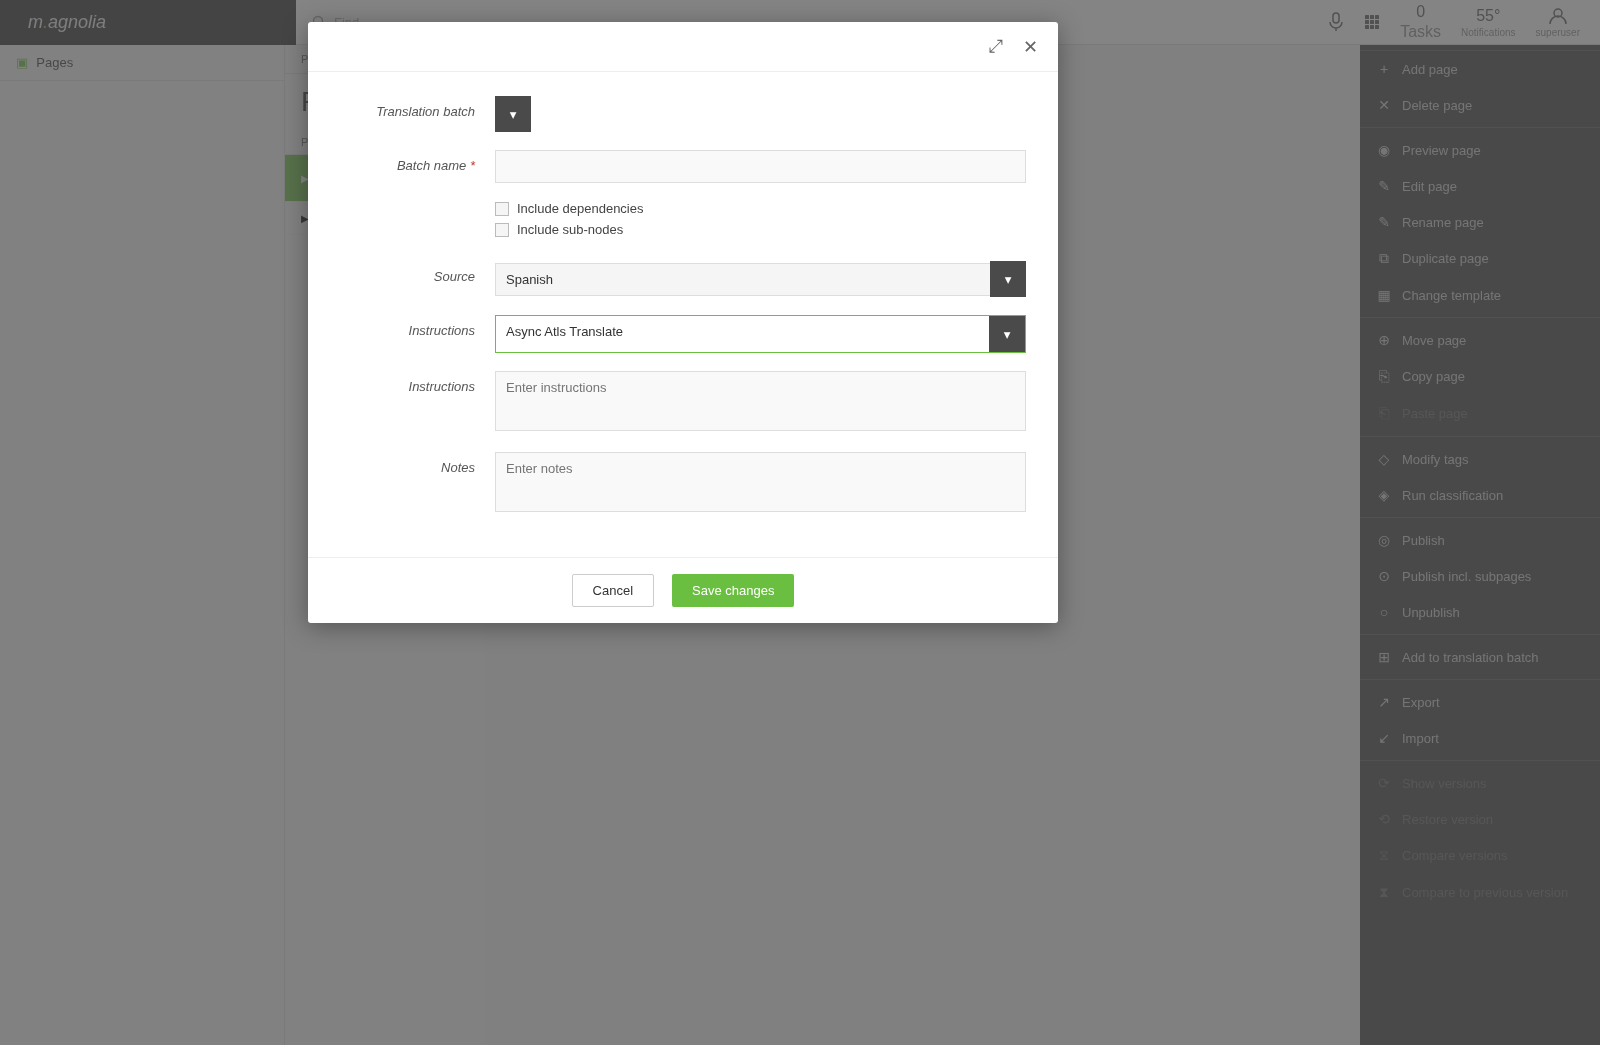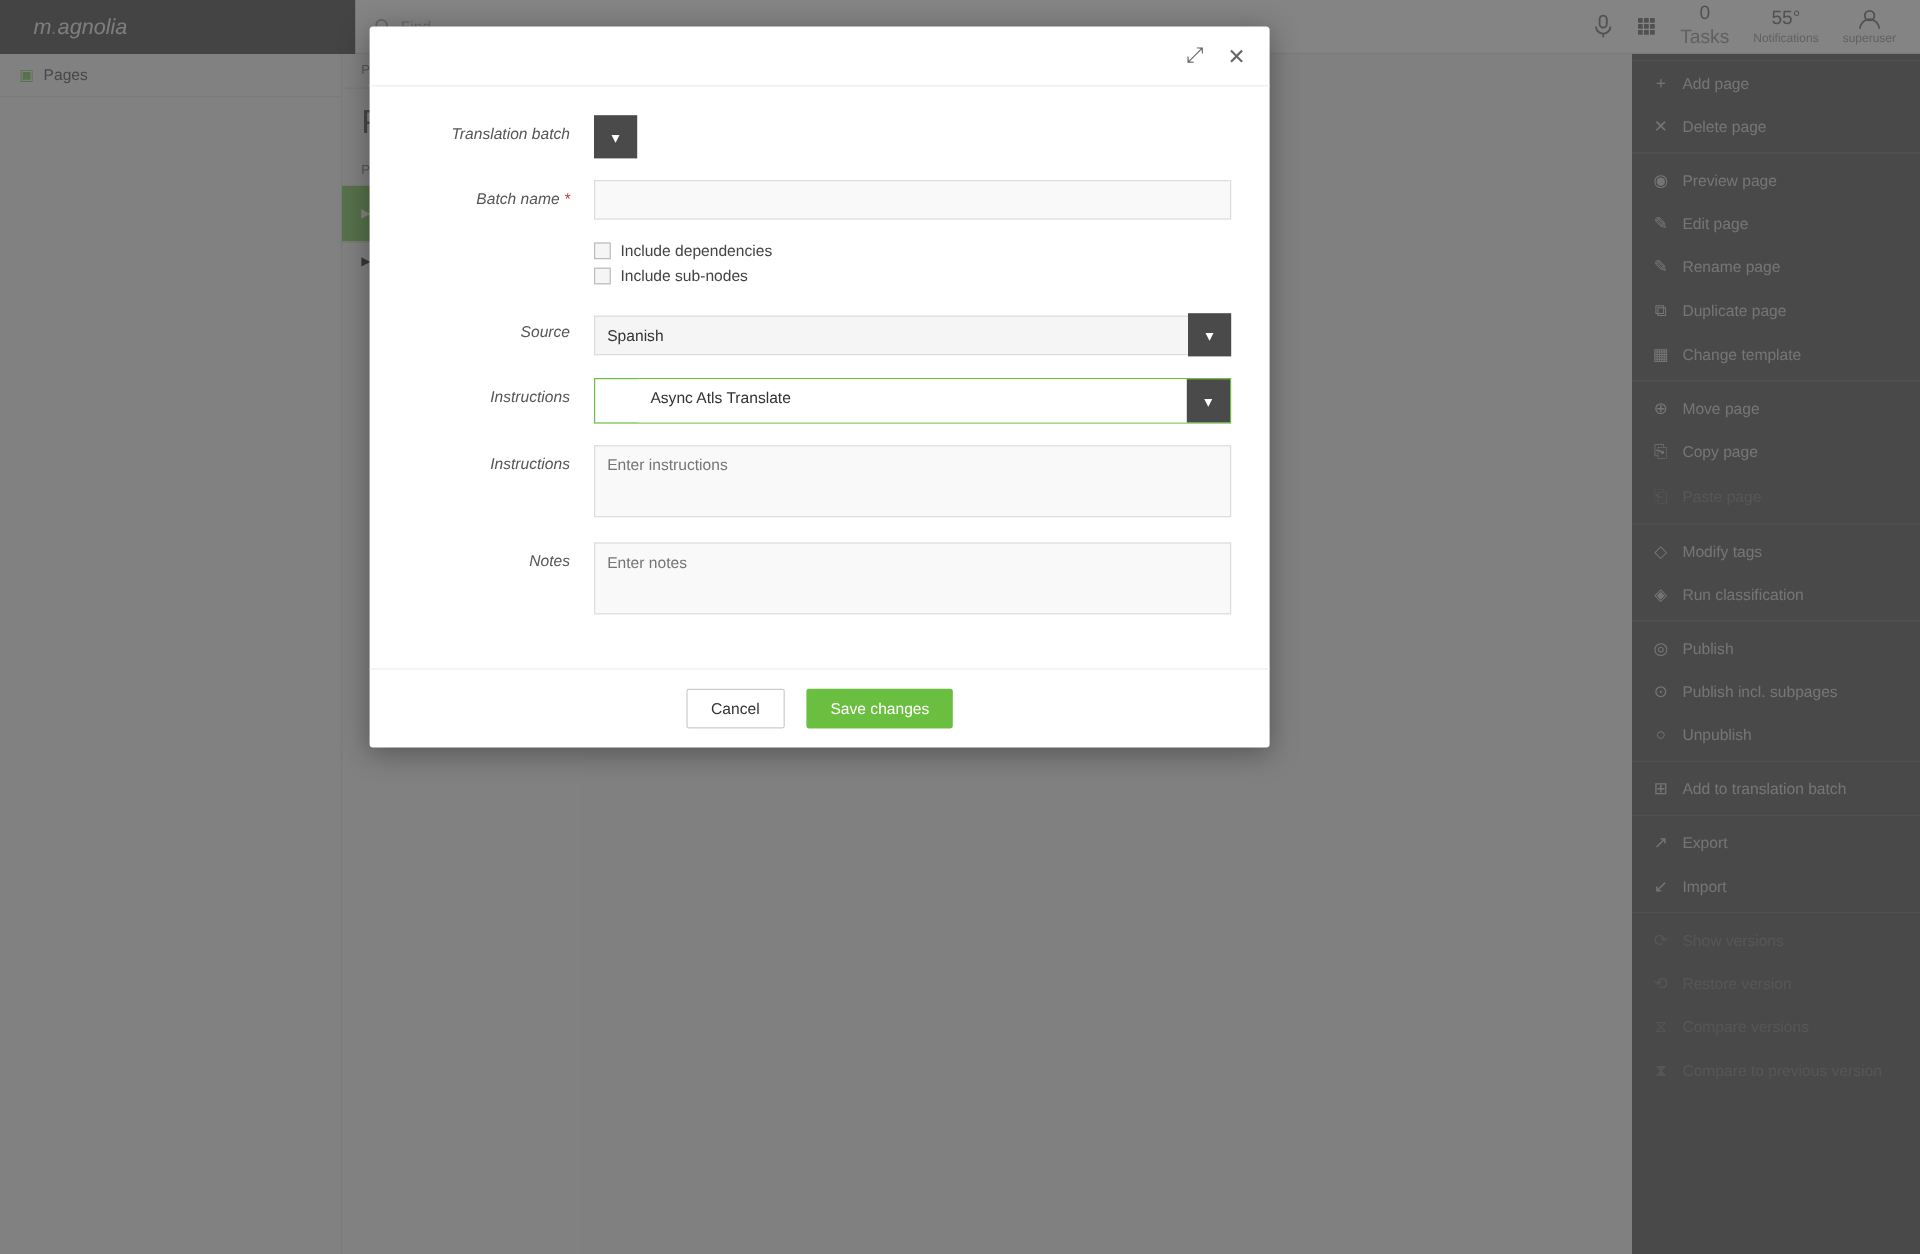--- a/index.html
+++ b/index.html
@@ -75,21 +75,21 @@
 
     
     .date-wrap { display: flex; align-items: center; gap: 6px; border: 1px solid #ddd; background: #f9f9f9; padding: 6px 10px; width: 150px; }
     .date-icon { color: #555; font-size: 14px; }
     .date-input { border: none; background: transparent; font-size: 13px; color: #333; width: 90px; }
 
     
     .form-textarea { width: 100%; padding: 8px 10px; border: 1px solid #ddd; background: #f9f9f9; font-size: 13px; color: #aaa; resize: none; height: 60px; font-family: inherit; }
 
     
-    .config-select-wrap { display: flex; width: 100%; border: 1px solid #6abf40; padding-left: 36px; }
+    .config-select-wrap { display: flex; width: 100%; border: 1px solid #6abf40; }
     .config-select { flex: 1; padding: 8px 10px; border: none; background: #fff; font-size: 13px; color: #333; }
     .config-select-btn { width: 36px; height: 36px; background: #4a4a4a; border: none; cursor: pointer; display: flex; align-items: center; justify-content: center; color: #fff; }
 
     
     .dialog-footer { padding: 16px 24px; border-top: 1px solid #eee; display: flex; justify-content: center; gap: 18px; }
     .btn-cancel { padding: 8px 20px; background: #fff; border: 1px solid #ccc; border-radius: 2px; font-size: 13px; color: #333; cursor: pointer; }
     .btn-save { padding: 8px 20px; background: #6abf40; border: none; border-radius: 2px; font-size: 13px; color: #fff; cursor: pointer; font-weight: 500; }
   </style>
 </head>
 <body>

